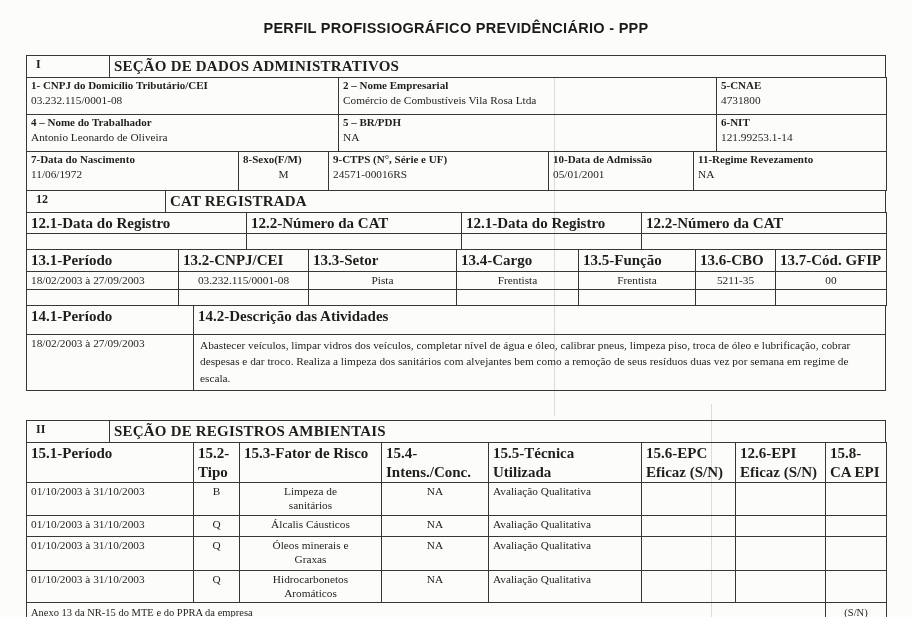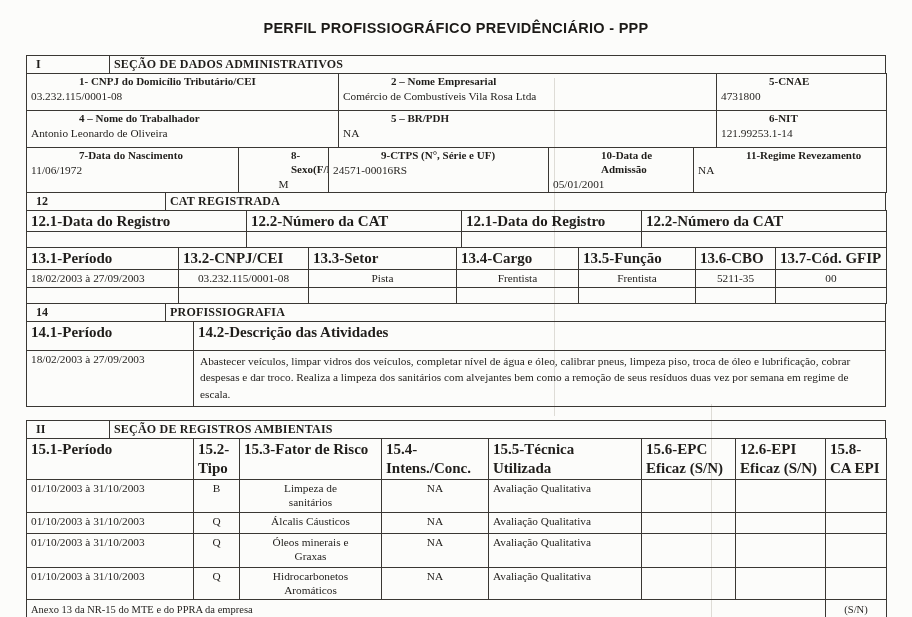--- a/index.html
+++ b/index.html
@@ -14,22 +14,22 @@
     font-size:14.5px;letter-spacing:.3px;color:#1c1a17;
   }
   .tbl{border-collapse:collapse;table-layout:fixed;width:860px;background:transparent;}
   .band{margin-top:-1px;}
   td{
     border:1px solid #3a3733;padding:1px 4px;vertical-align:top;
     font-size:11.3px;line-height:1.25;overflow:hidden;
   }
   .abs{position:absolute;left:26px;}
   .sec-id{font-weight:bold;font-size:12px;padding-left:9px;}
-  .sec-head{font-weight:bold;font-size:12px;letter-spacing:.2px;}
-  .lbl{font-weight:bold;font-size:11px;white-space:pre-line;margin-left:48px;}
+  .sec-head{font-weight:bold;font-size:15px;letter-spacing:.2px;}
+  .lbl{font-weight:bold;font-size:11px;white-space:pre-line;}
   .val{font-size:11.3px;white-space:pre-line;}
   .hdr{font-weight:bold;font-size:15px;white-space:pre-line;}
   .ctr{text-align:center;}
   .pre{white-space:pre-line;}
   .partial-text{font-size:10.5px;padding-top:3px;}
   .crease{position:absolute;width:1px;background:#dedcd6;}
 </style>
 </head>
 <body>
 
@@ -198,32 +198,20 @@
         <td></td>
         <td></td>
         <td></td>
         <td></td>
         <td></td>
         <td></td>
       </tr>
     </tbody>
       </table>
 
-    <table class="tbl band">
-      <colgroup>
-          <col style="width:139px">
-          <col>
-        </colgroup>
-      <tbody>
-          <tr style="height:17px">
-        <td class="sec-id">14</td>
-        <td class="sec-head">PROFISSIOGRAFIA</td>
-      </tr>
-    </tbody>
-      </table>
 
     <table class="tbl band">
       <colgroup>
           <col style="width:167px">
           <col>
         </colgroup>
       <tbody>
           <tr style="height:29px">
         <td class="hdr">14.1-Período</td>
         <td class="hdr">14.2-Descrição das Atividades</td>

